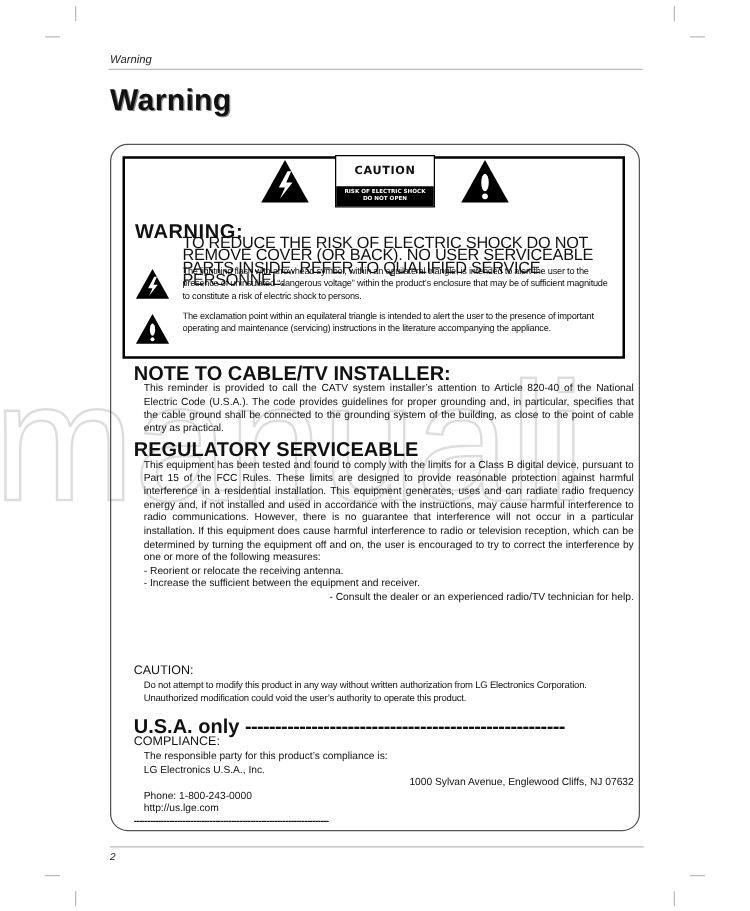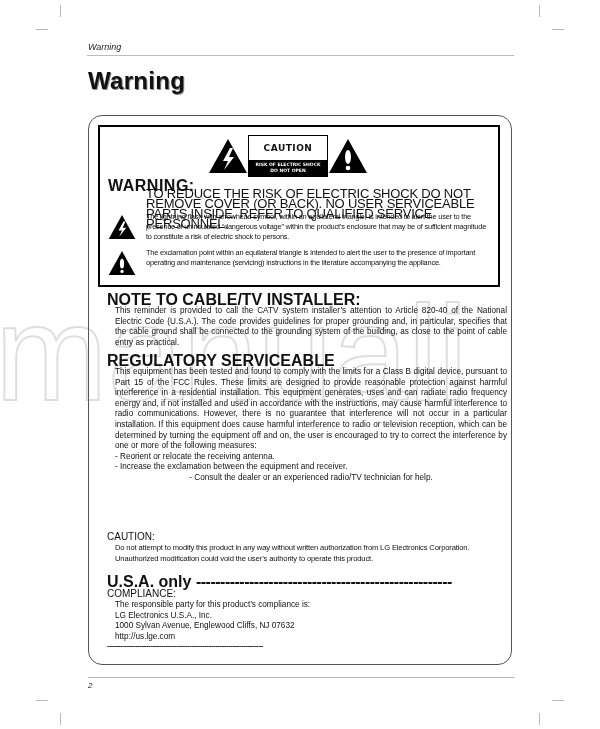--- a/index.html
+++ b/index.html
@@ -3,21 +3,21 @@
 <meta charset="utf-8">
 <style>
   html, body { margin:0; padding:0; background:#ffffff; }
   body { width:600px; height:729px; position:relative; overflow:hidden; font-family:"Liberation Sans", sans-serif; color:#111; }
   .crop { position:absolute; background:#bbb; }
   .header-text { position:absolute; left:88px; top:42px; font-size:9px; font-style:italic; color:#222; }
   .header-rule { position:absolute; left:87px; top:55px; width:427px; height:1px; background:#bbb; }
   .page-title { position:absolute; left:88px; top:67px; font-size:24px; font-weight:bold; letter-spacing:0.3px; color:#111; text-shadow:1px 1px 0 #888; }
   .outer-box { position:absolute; left:88px; top:115px; width:424px; height:550px; border:1px solid #555; border-radius:14px; box-sizing:border-box; }
   .inner-box { position:absolute; left:98px; top:125px; width:402px; height:162px; border:2px solid #000; box-sizing:border-box; }
-  .symbols { position:absolute; left:208px; top:135px; display:flex; align-items:center; gap:0; }
+  .symbols { position:absolute; left:208px; top:124px; display:flex; align-items:center; gap:20px; }
   .caution-box { width:78px; height:40px; border:1.5px solid #000; background:#fff; display:flex; flex-direction:column; }
   .caution-top { flex:1; display:flex; align-items:center; justify-content:center; font-weight:bold; font-size:9px; font-family:"DejaVu Sans", sans-serif; letter-spacing:0.5px; }
   .caution-bottom { background:#000; color:#fff; font-size:4.5px; text-align:center; line-height:6px; padding:2px 0; font-family:"DejaVu Sans", sans-serif; font-weight:bold; }
   .warning-heading { position:absolute; left:108px; top:177px; font-size:16px; font-weight:bold; letter-spacing:0.5px; }
   .warning-body { position:absolute; left:146px; top:189px; width:345px; font-size:13px; line-height:10px; letter-spacing:-0.2px; }
   .sym-row { position:absolute; left:108px; display:flex; }
   .sym-row .ico { width:30px; flex:none; }
   .sym-row .txt { width:345px; font-size:7.4px; line-height:10px; letter-spacing:-0.2px; margin-left:8px; }
   .section { position:absolute; left:107px; width:400px; }
   .sec-head { font-size:16px; font-weight:bold; line-height:12px; }
@@ -97,36 +97,37 @@
 
 <div class="section" style="top:294px;">
   <div class="sec-head">NOTE TO CABLE/TV INSTALLER:</div>
   <div class="sec-body">This reminder is provided to call the CATV system installer’s attention to Article 820-40 of the National Electric Code (U.S.A.). The code provides guidelines for proper grounding and, in particular, specifies that the cable ground shall be connected to the grounding system of the building, as close to the point of cable entry as practical.</div>
 </div>
 
 <div class="section" style="top:355px;">
   <div class="sec-head">REGULATORY SERVICEABLE</div>
   <div class="sec-body">This equipment has been tested and found to comply with the limits for a Class B digital device, pursuant to Part 15 of the FCC Rules. These limits are designed to provide reasonable protection against harmful interference in a residential installation. This equipment generates, uses and can radiate radio frequency energy and, if not installed and used in accordance with the instructions, may cause harmful interference to radio communications. However, there is no guarantee that interference will not occur in a particular installation. If this equipment does cause harmful interference to radio or television reception, which can be determined by turning the equipment off and on, the user is encouraged to try to correct the interference by one or more of the following measures:</div>
   <div class="sec-body" style="text-align:left;">- Reorient or relocate the receiving antenna.</div>
-  <div class="sec-body" style="text-align:left;">- Increase the exclamation between the equipment and receiver.</div>
-  <div class="sec-body" style="text-align:center;">- Consult the dealer or an experienced radio/TV technician for help.</div>
+  <div class="sec-body" style="text-align:left;">- Increase the sufficient between the equipment and receiver.</div>
+  <div class="sec-body" style="text-align:right;">- Consult the dealer or an experienced radio/TV technician for help.</div>
 </div>
 
 <div class="section" style="top:531px;">
   <div class="sec-head-plain">CAUTION:</div>
   <div class="sec-body-cond">Do not attempt to modify this product in any way without written authorization from LG Electronics Corporation. Unauthorized modification could void the user’s authority to operate this product.</div>
 </div>
 
 <div class="section" style="top:576px;">
   <div class="sec-head">
     <span>U.S.A. only</span>
     <span class="dash-line">-----------------------------------------------------</span>
   </div>
   <div class="sec-head-plain">COMPLIANCE:</div>
   <div class="sec-body" style="text-align:left;">The responsible party for this product’s compliance is:</div>
   <div class="sec-body" style="text-align:left;">LG Electronics U.S.A., Inc.</div>
-  <div class="sec-body" style="text-align:left;">1000 Sylvan Avenue, Englewood Cliffs, NJ  07632</div>
+  <div class="sec-body" style="text-align:right;">1000 Sylvan Avenue, Englewood Cliffs, NJ  07632</div>
+  <div class="sec-body" style="text-align:left;">Phone: 1-800-243-0000</div>
   <div class="sec-body" style="text-align:left;">http://us.lge.com</div>
   <div class="sec-head dash-line" style="font-size:8px;line-height:8px;">------------------------------------------------------------------------</div>
 </div>
 
 <div class="footer-rule"></div>
 <div class="page-num">2</div>
 
 </body></html>

